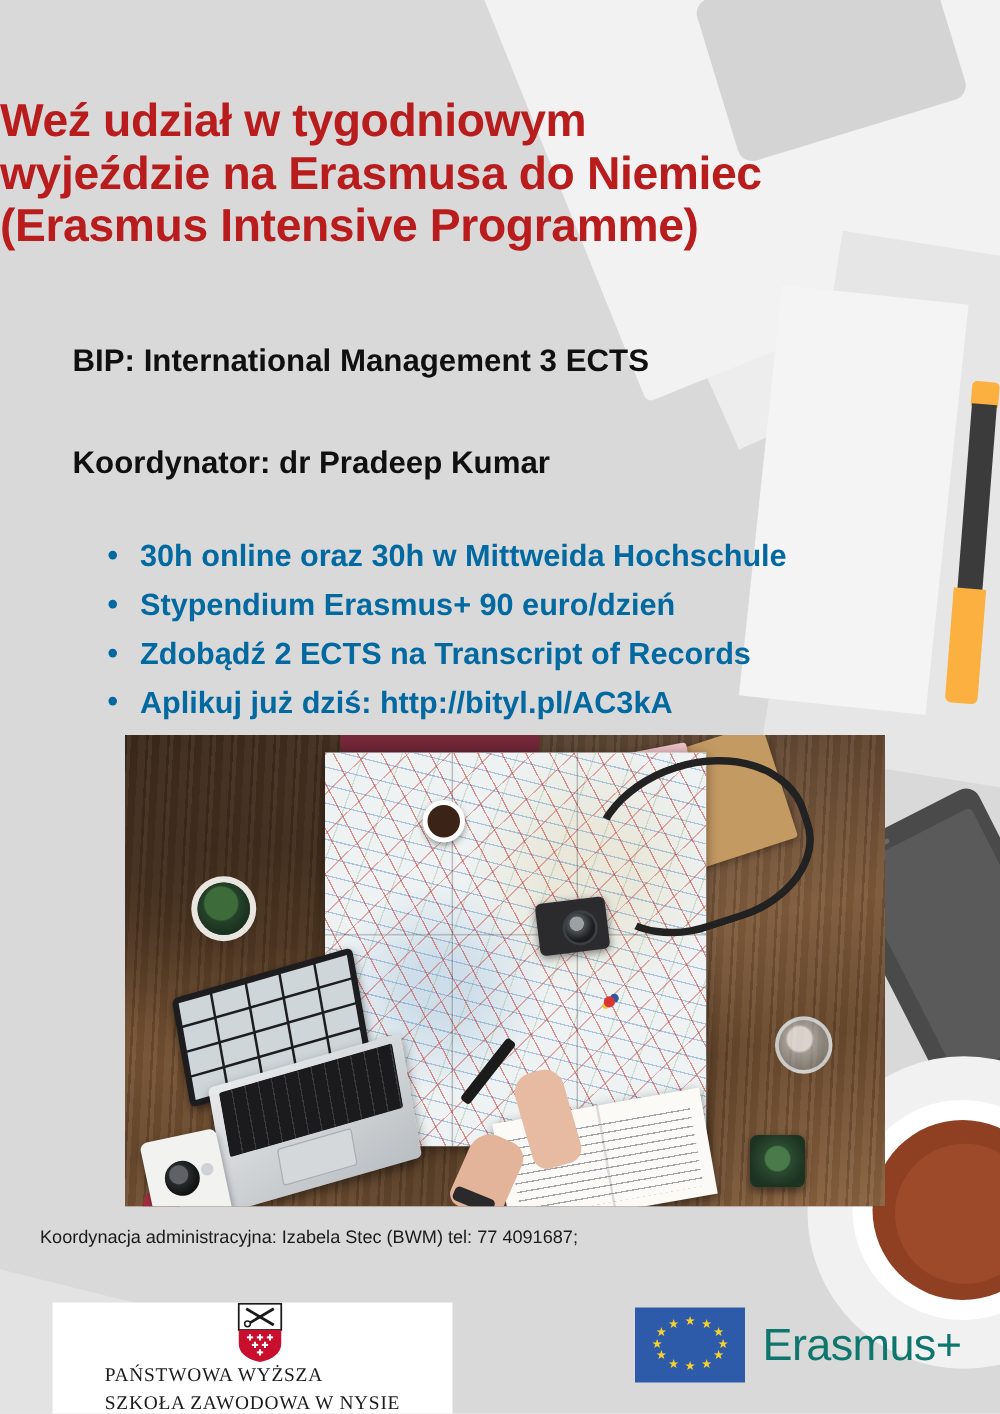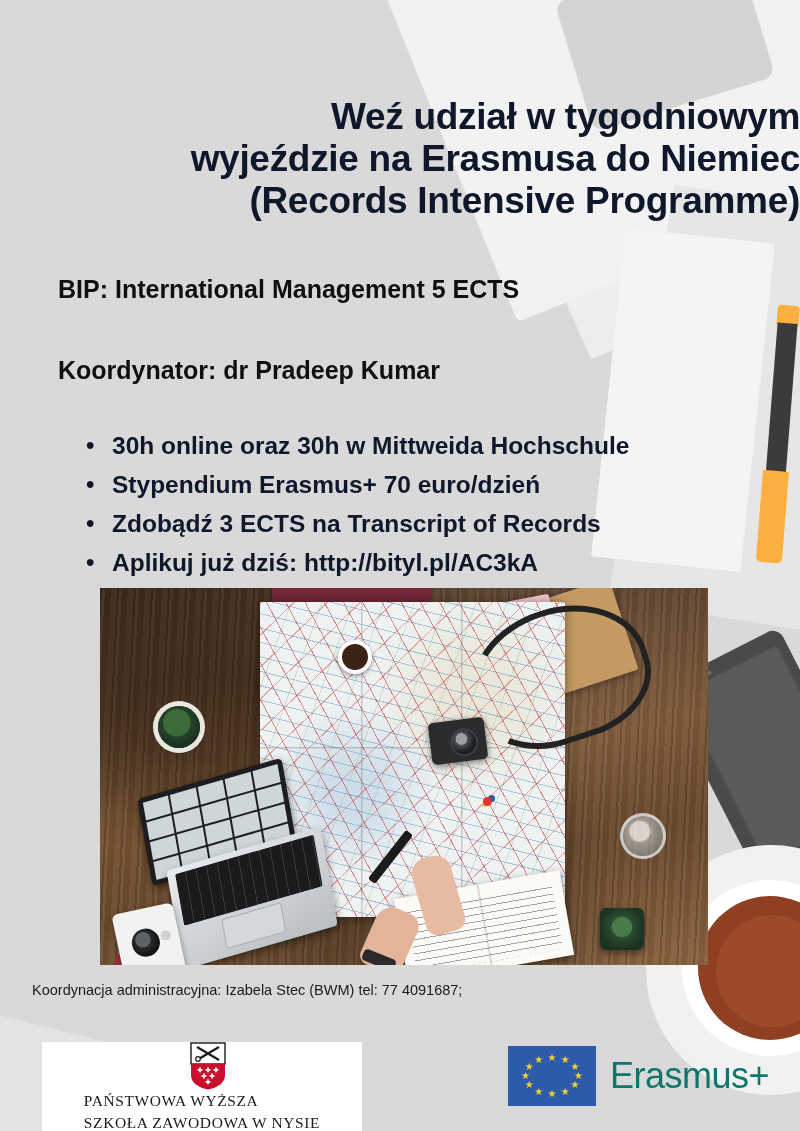--- a/index.html
+++ b/index.html
@@ -118,27 +118,26 @@
     background: #e3e3e3;
     transform: rotate(14deg);
   }
 
   
   .content { position: relative; z-index: 5; }
 
   .title {
     position: absolute;
     top: 76px; left: 0; width: 800px;
-    text-align: right;
+    text-align: left;
     font-size: 37px;
     font-weight: bold;
     line-height: 1.13;
-    color: #0f172a;
+    color: #b91c1c;
     letter-spacing: -0.3px;
-    margin-top: 20px;
   }
   .title div { white-space: nowrap; }
 
   .subline {
     position: absolute;
     left: 58px;
     font-size: 25px;
     font-weight: bold;
     color: #101010;
   }
@@ -147,21 +146,21 @@
 
   .bullets {
     position: absolute;
     top: 432px; left: 86px;
     list-style: none;
   }
   .bullets li {
     position: relative;
     font-size: 24.5px;
     font-weight: bold;
-    color: #0f172a;
+    color: #0369a1;
     padding-left: 26px;
     margin-bottom: 11px;
     white-space: nowrap;
   }
   .bullets li::before {
     content: "\2022";
     position: absolute;
     left: 0; top: -1px;
     font-size: 24px;
   }
@@ -521,30 +520,30 @@
   <div class="deco saucer"></div>
   <div class="deco cup"></div>
   <div class="deco coffee"></div>
   <div class="deco coffee-hi"></div>
 
   <div class="deco sheet-bl"></div>
 
   <div class="title content">
     <div>Weź udział w tygodniowym</div>
     <div>wyjeździe na Erasmusa do Niemiec</div>
-    <div>(Records Intensive Programme)</div>
+    <div>(Erasmus Intensive Programme)</div>
   </div>
 
-  <div class="subline sub-1 content">BIP: International Management 5 ECTS</div>
+  <div class="subline sub-1 content">BIP: International Management 3 ECTS</div>
   <div class="subline sub-2 content">Koordynator: dr Pradeep Kumar</div>
 
   <ul class="bullets content">
     <li>30h online oraz 30h w Mittweida Hochschule</li>
-    <li>Stypendium Erasmus+ 70 euro/dzień</li>
-    <li>Zdobądź 3 ECTS na Transcript of Records</li>
+    <li>Stypendium Erasmus+ 90 euro/dzień</li>
+    <li>Zdobądź 2 ECTS na Transcript of Records</li>
     <li>Aplikuj już dziś: http://bityl.pl/AC3kA</li>
   </ul>
 
   <div class="photo">
     <div class="wood"></div>
 
     <div class="hand-sleeve"></div>
     <div class="hand-l"></div>
     <div class="hand-r"></div>
 

